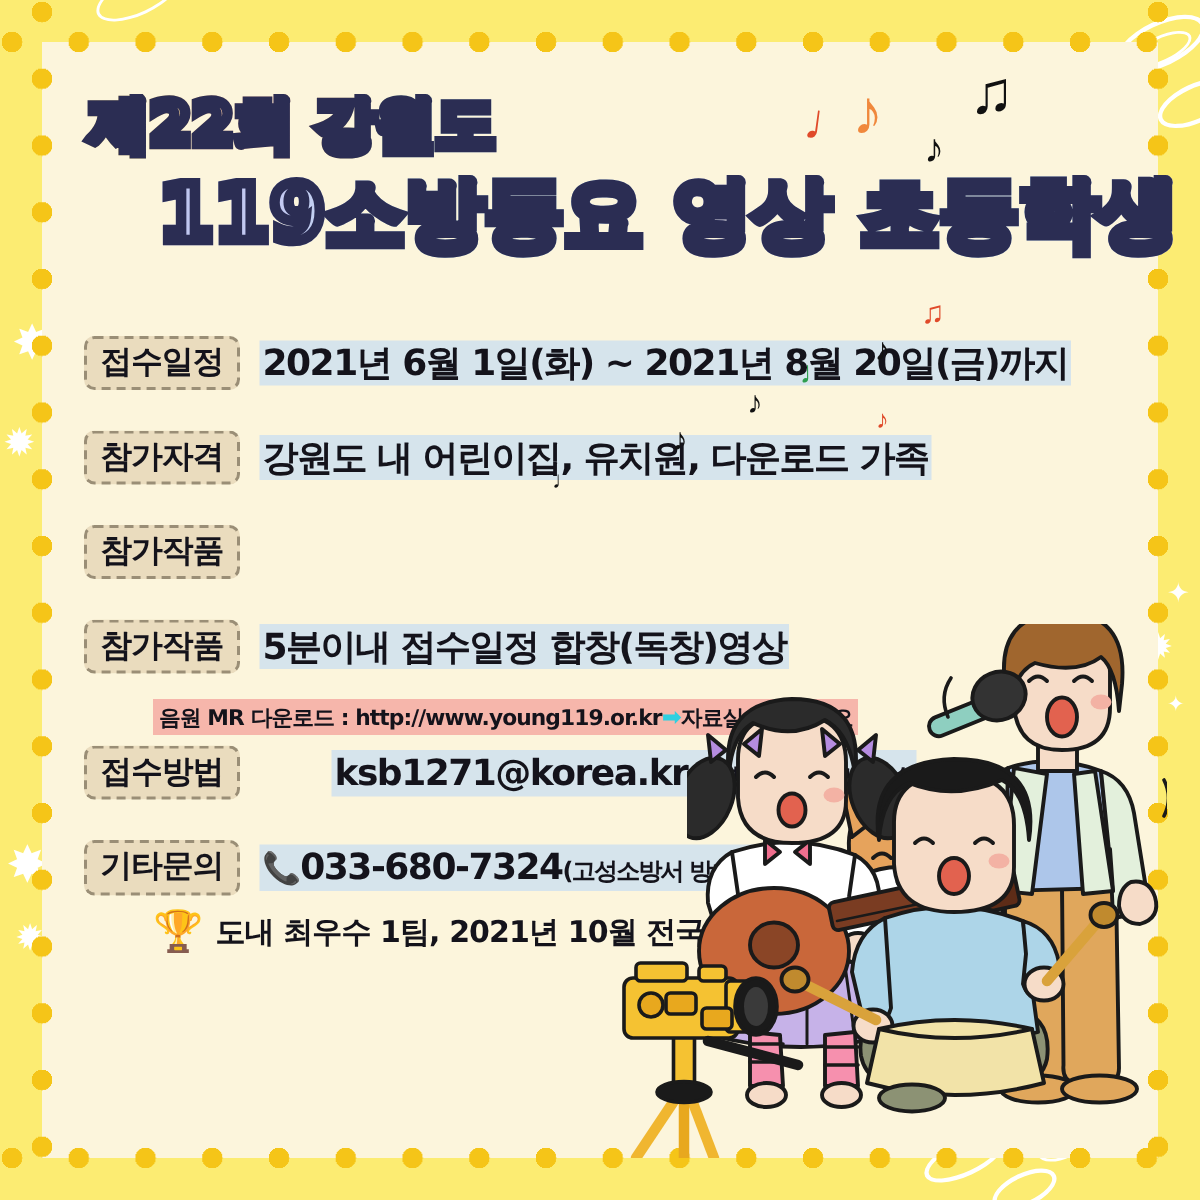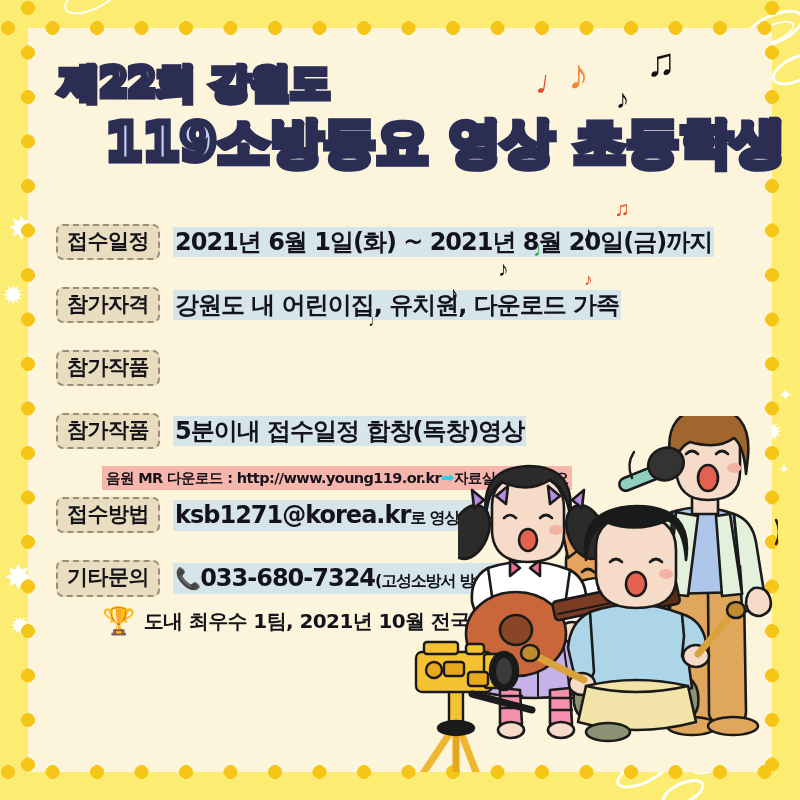--- a/index.html
+++ b/index.html
@@ -230,21 +230,21 @@
 
       <div class="row">
         <div class="label">참가작품</div>
         <div class="value">5분이내 접수일정 합창(독창)영상</div>
       </div>
 
       <div class="mr-row">
         <span>음원  MR 다운로드 : </span><span>http://www.young119.or.kr</span><span class="arrow">➡</span><span>자료실</span> <span class="arrow">➡</span><span>소방동요</span>
       </div>
 
-      <div class="row" style="margin-top:48px;">
+      <div class="row" style="margin-top:48px;gap:48px;">
         <div class="label">접수방법</div>
         <div class="value"><span>ksb1271@korea.kr</span><span class="small">로 영상 및 신청서 접수</span></div>
       </div>
 
       <div class="row">
         <div class="label">기타문의</div>
         <div class="value"><span class="phone-icon">📞</span><span>033-680-7324</span><span class="small">(고성소방서 방호구조과)</span></div>
       </div>
 
       <div class="trophy-row">

